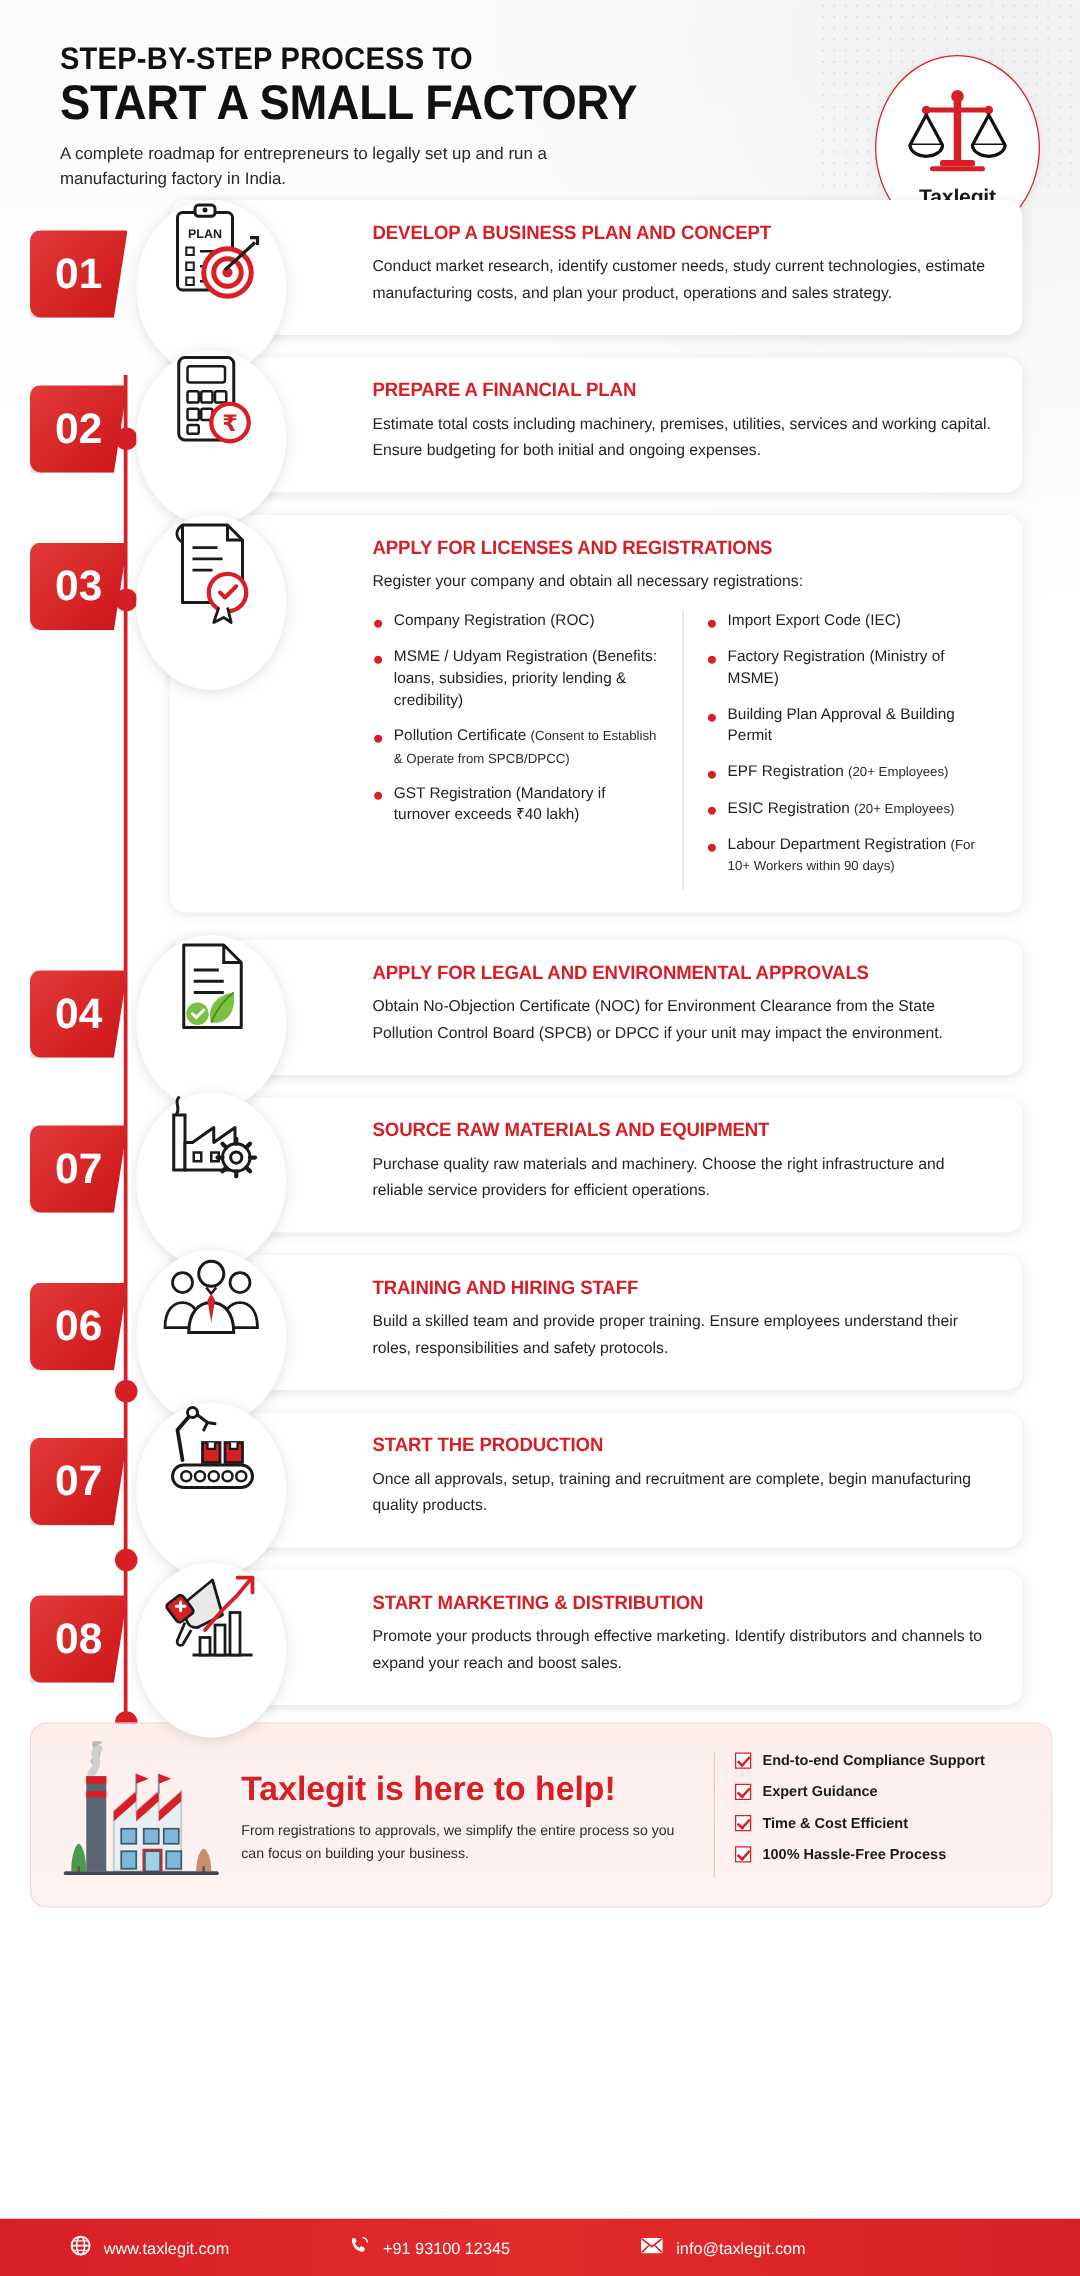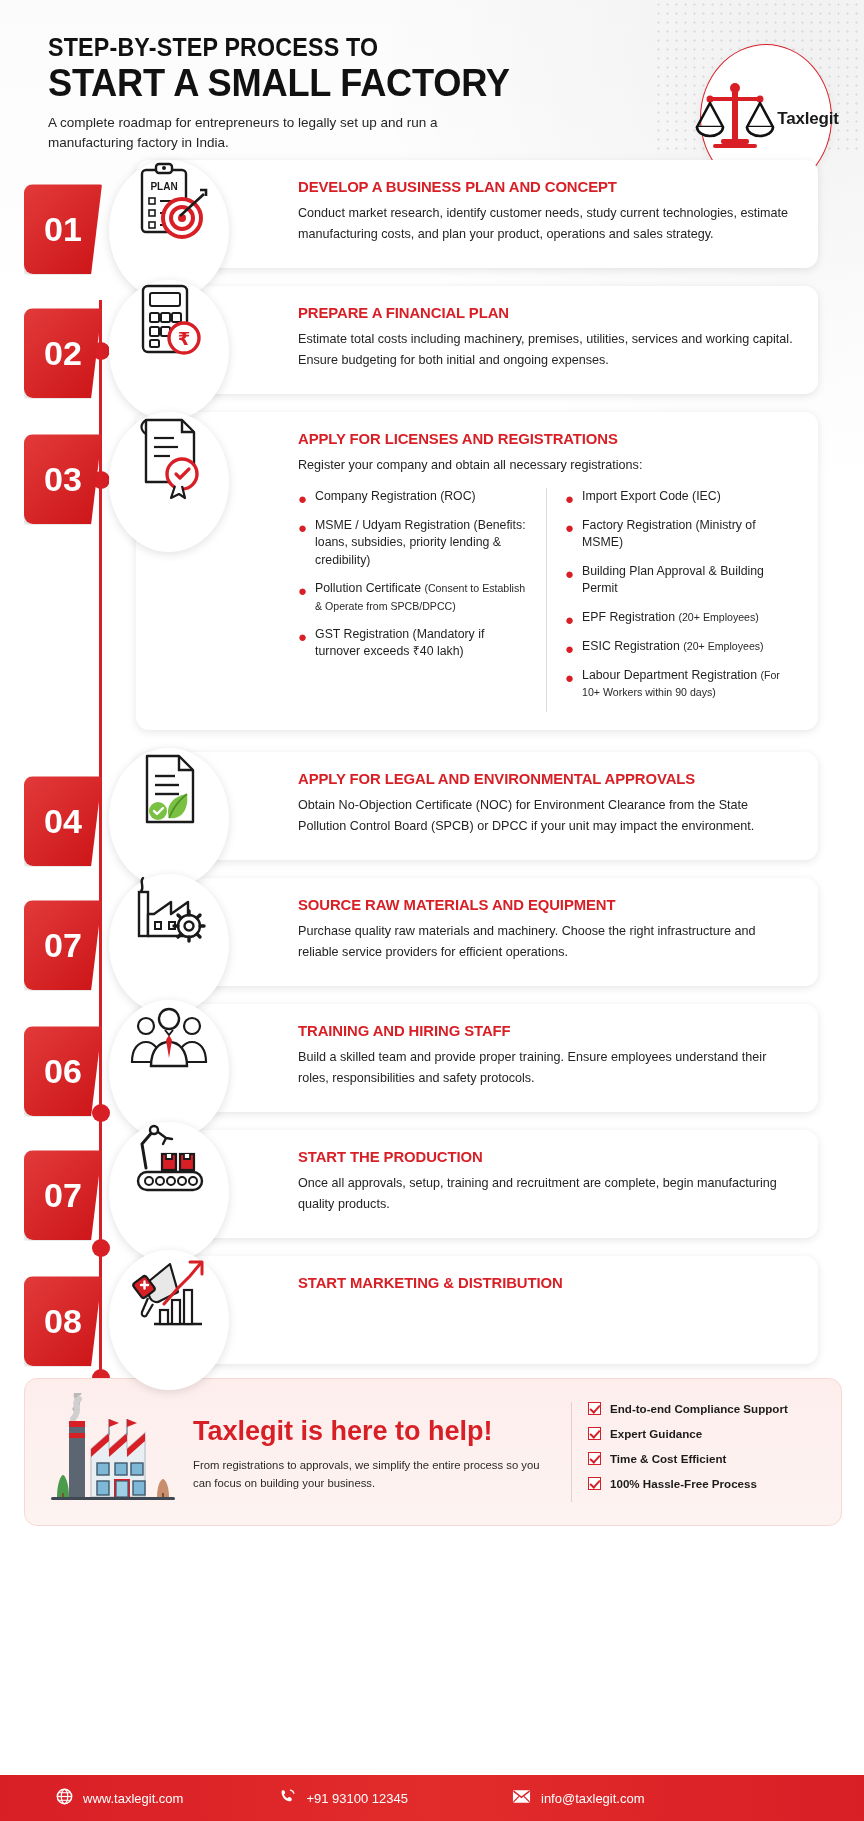--- a/index.html
+++ b/index.html
@@ -53,21 +53,21 @@
   .h-sub {
     margin-top: 11px; font-size: 13.5px; color: #262626; line-height: 1.45;
     max-width: 420px;
   }
 
   .logo {
     position: absolute; top: 44px; right: 32px;
     width: 132px; height: 148px; border-radius: 50%;
     border: 1.6px solid #d81f26;
     background: #fff;
-    display: flex; 
+    display: flex; flex-direction: column;
     align-items: center; justify-content: center;
     box-shadow: 0 2px 10px rgba(0,0,0,.06);
   }
   .logo svg { display: block; }
   .logo-text { font-size: 17px; font-weight: bold; color: #1a1a1a; margin-top: 2px; letter-spacing: -.2px;}
 
   
   .timeline-line {
     position: absolute; left: 99px; top: 300px;
     width: 3px; height: 1210px; background: #d81f26;
@@ -86,21 +86,21 @@
   .card {
     position: relative;
     margin-left: 112px;
     background: #fff;
     border-radius: 13px;
     box-shadow: 0 2px 9px rgba(0,0,0,.10);
     padding: 18px 22px 18px 162px;
     min-height: 108px;
   }
   .badge {
-    position: absolute; left: 0; width: 78px; height: 90px;
+    position: absolute; left: 0; width: 78px; height: 70px;
     background: linear-gradient(135deg,#e23a3a 0%, #cc1418 100%);
     color: #fff; font-size: 34px; font-weight: bold;
     display: flex; align-items: center; justify-content: center;
     border-radius: 9px 2px 6px 9px;
     clip-path: polygon(0 0, 100% 0, 86% 100%, 0 100%);
     box-shadow: 0 3px 7px rgba(0,0,0,.22);
     z-index: 3;
     letter-spacing: 0;
   }
   .icon-bubble {
@@ -438,20 +438,21 @@
           <line x1="26" y1="74" x2="74" y2="74" stroke="#1a1a1a" stroke-width="2.4"></line>
           <rect x="32" y="60" width="8" height="14" fill="#fff" stroke="#1a1a1a" stroke-width="2.2"></rect>
           <rect x="44" y="50" width="8" height="24" fill="#fff" stroke="#1a1a1a" stroke-width="2.2"></rect>
           <rect x="56" y="40" width="8" height="34" fill="#fff" stroke="#1a1a1a" stroke-width="2.2"></rect>
           <path d="M36 54 L50 38 L62 26 L72 14" fill="none" stroke="#d81f26" stroke-width="3" stroke-linecap="round"></path>
           <path d="M62 12 h12 v12" fill="none" stroke="#d81f26" stroke-width="3" stroke-linecap="round" stroke-linejoin="round"></path>
         </svg>
       </div>
       <div class="card">
         <div class="s-title">START MARKETING &amp; DISTRIBUTION</div>
+        <div class="s-desc">Promote your products through effective marketing. Identify distributors and channels to expand your reach and boost sales.</div>
       </div>
     </div>
 
   </div>
 
   <div class="cta">
     <div class="cta-img">
       <svg width="146" height="118" viewBox="0 0 146 118">
         <path d="M36 16 c8 -10 -4 -14 4 -16" fill="none" stroke="#b9b9b9" stroke-width="5" stroke-linecap="round"></path>
         <path d="M34 26 c10 -12 -2 -16 6 -20" fill="none" stroke="#cfcfcf" stroke-width="6" stroke-linecap="round"></path>

